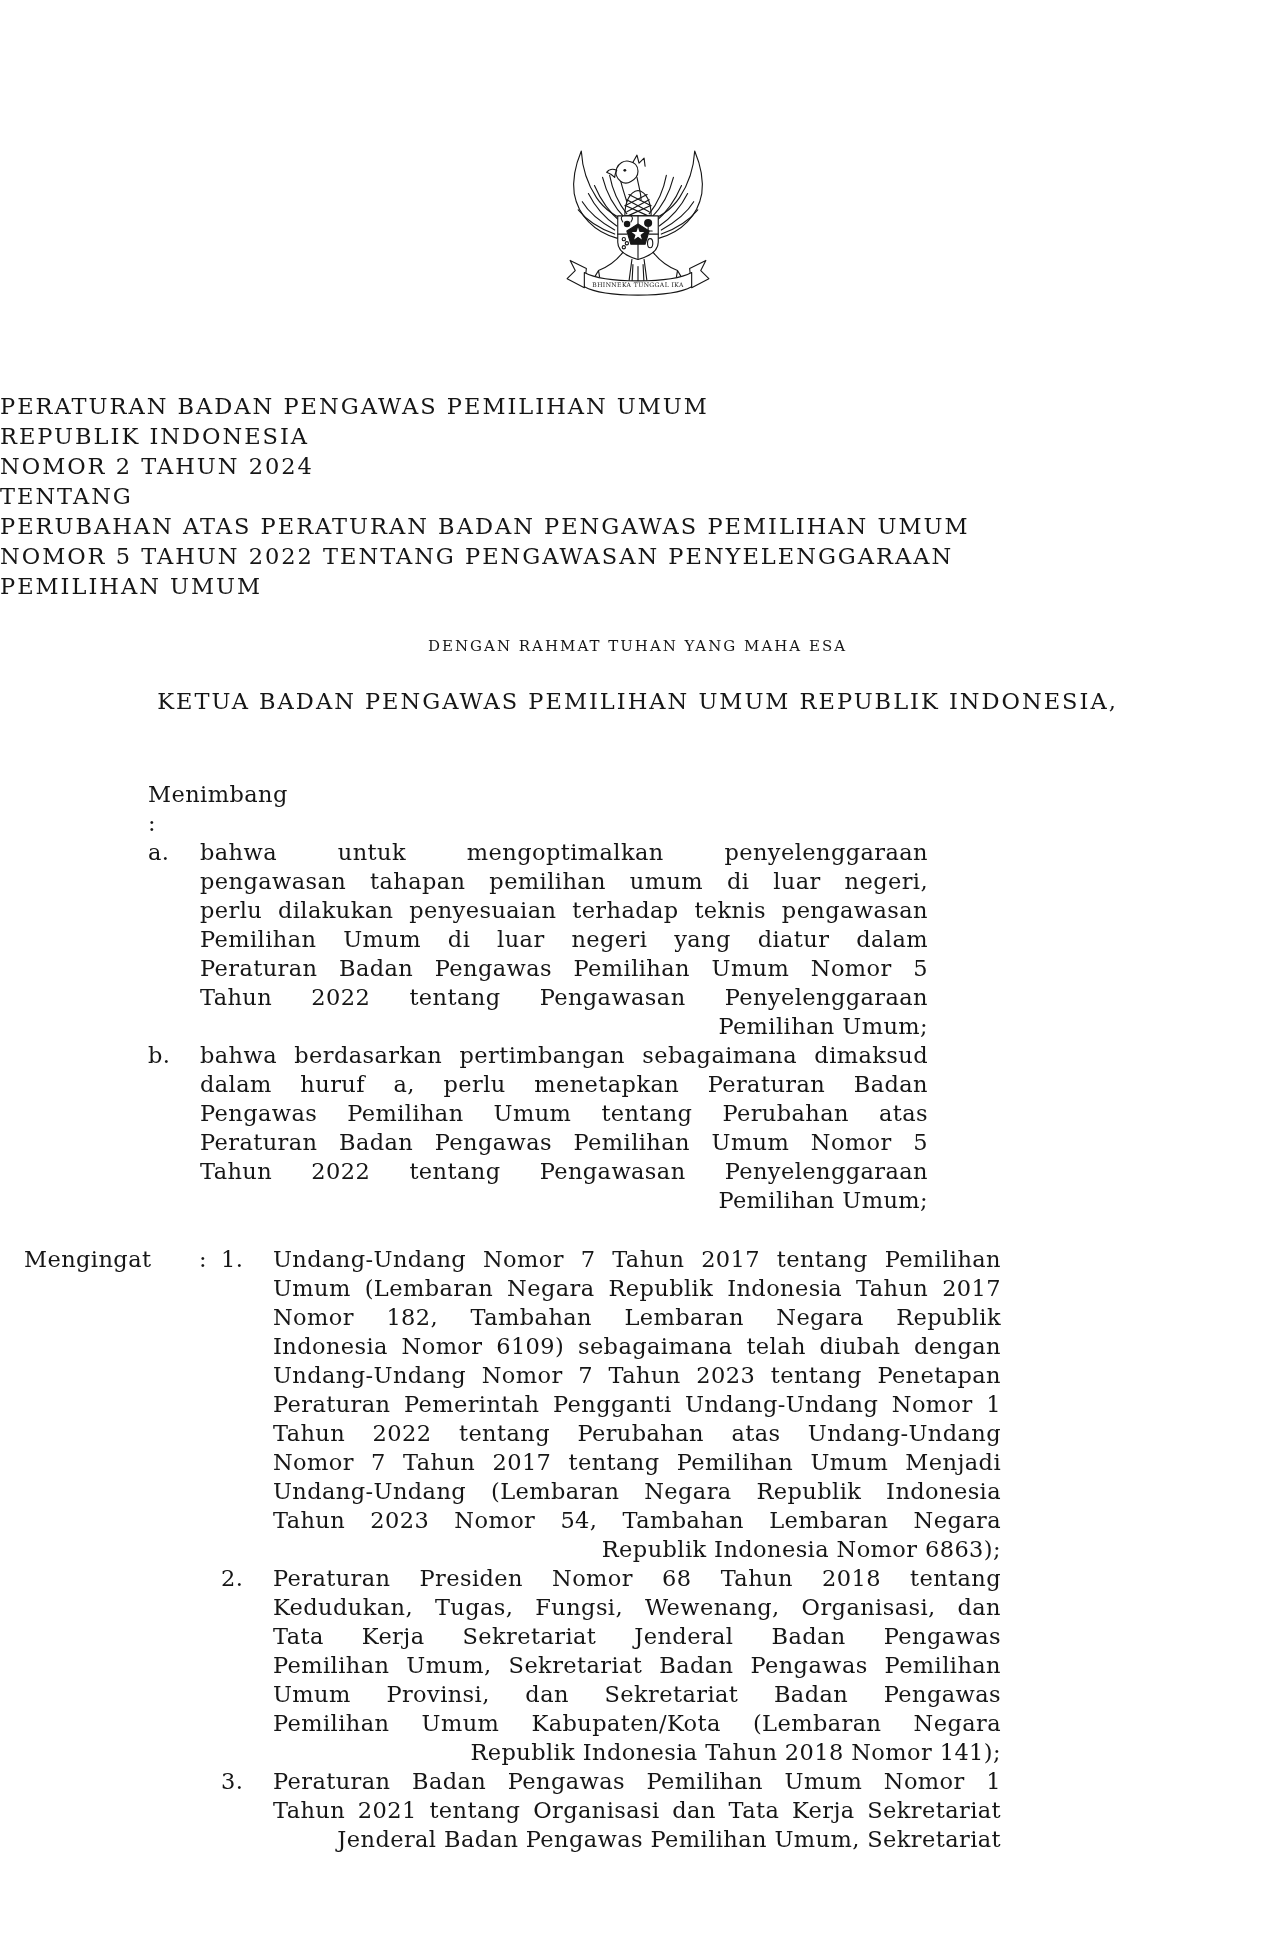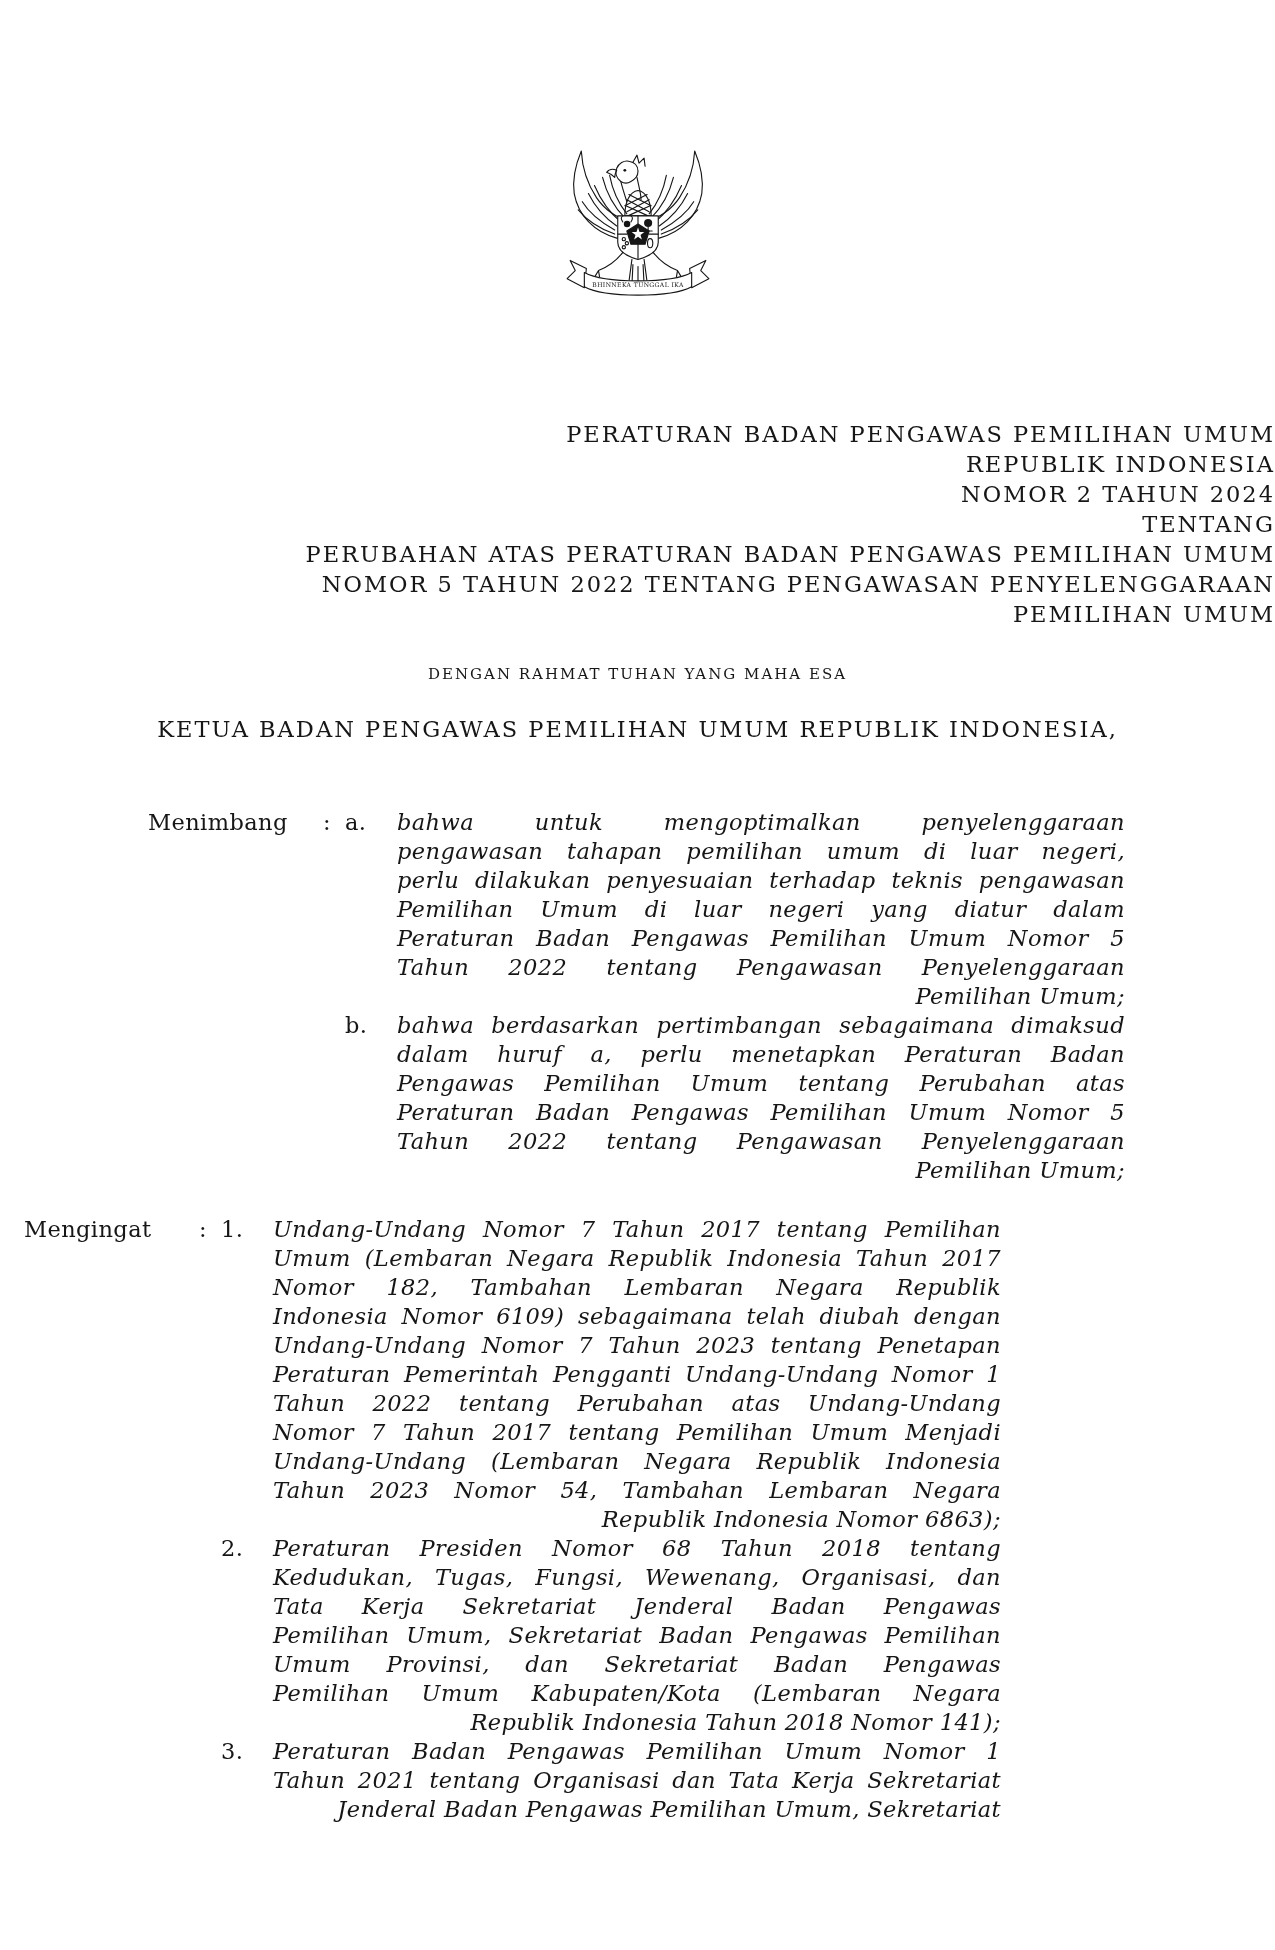--- a/index.html
+++ b/index.html
@@ -4,35 +4,35 @@
 <style>
   html,body{margin:0;padding:0;background:#fff;}
   .page{
     width:1275px;height:1950px;position:relative;overflow:hidden;
     background:#ffffff;color:#161616;
     font-family:"DejaVu Serif","Liberation Serif",serif;
   }
   .emblem-wrap{padding-top:145px;display:flex;justify-content:center;}
   svg.emblem{width:152px;height:162px;display:block;}
 
-  .title-block{margin-top:112px;text-align:right;font-size:22.5px;line-height:30px;letter-spacing:2px;}
+  .title-block{margin-top:84px;text-align:left;font-size:22.5px;line-height:30px;letter-spacing:2px;}
   .title-line{white-space:nowrap;}
   .invocation{margin-top:30px;text-align:center;font-size:15px;line-height:30px;letter-spacing:2px;}
   .authority{margin-top:25px;text-align:center;font-size:22.5px;line-height:30px;letter-spacing:2px;}
 
   .content{font-size:22.5px;line-height:29px;letter-spacing:0.4px;}
   .row{display:flex;padding-left:148px;align-items:flex-start;}
-  .section-menimbang{margin-top:64px;}
+  .section-menimbang{margin-top:64px;flex-direction:column;}
   .section-mengingat{margin-top:30px;padding-left:24px;}
   .row-label{width:175px;flex:none;}
   .row-colon{width:22px;flex:none;}
   .row-items{width:780px;flex:none;}
   .item{display:flex;}
   .item-marker{width:52px;flex:none;}
-  .item-lines{width:728px;flex:none;font-style:italic;}
+  .item-lines{width:728px;flex:none;}
   .jline{text-align:justify;text-align-last:justify;}
   .lline{text-align:right;}
 </style>
 </head>
 <body>
 
 <div class="page">
 
   <div class="emblem-wrap">
     <svg class="emblem" viewBox="0 0 150 160" xmlns="http://www.w3.org/2000/svg">

